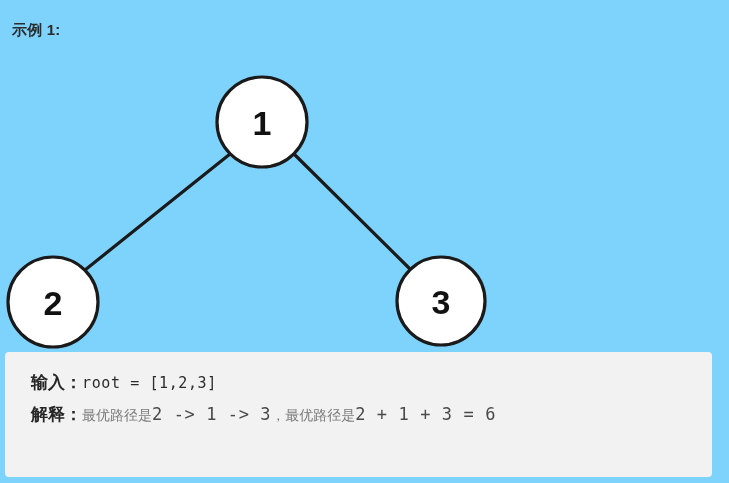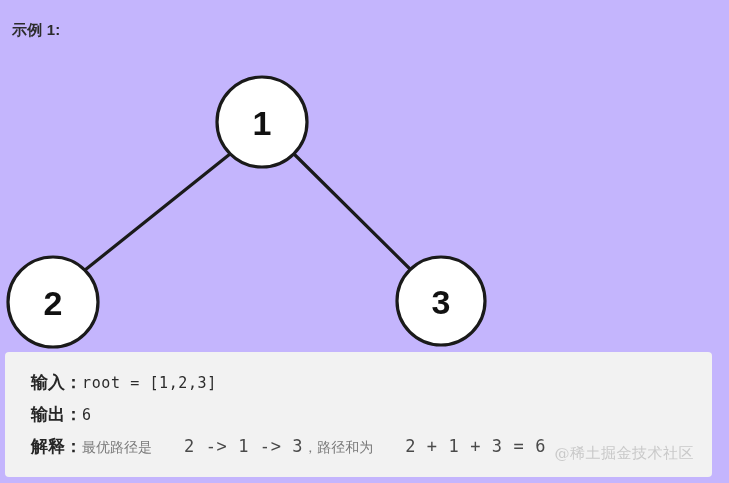--- a/index.html
+++ b/index.html
@@ -14,21 +14,21 @@
     overflow: hidden;
     font-family: "Liberation Sans", sans-serif;
     -webkit-font-smoothing: antialiased;
   }
 
   #page {
     position: absolute;
     left: 0; top: 0;
     width: 729px;
     height: 483px;
-    background: #c4b5fd;
+    background: #7dd3fc;
   }
 
   
   .section-heading {
     position: absolute;
     left: 12px;
     top: 21px;
     font-family: "Liberation Sans", sans-serif;
     font-size: 15px;
     font-weight: bold;
@@ -104,21 +104,20 @@
     font-family: "DejaVu Serif", "Liberation Serif", serif;
     color: #7a7a7a;
     font-size: 14px;
     font-weight: normal;
   }
   .mono-dim {
     font-family: "DejaVu Sans Mono", "Liberation Mono", monospace;
     color: #4a4a4a;
     font-size: 17px;
     letter-spacing: 0.6px;
-    margin-left: 32px;
   }
 
   
   .watermark {
     position: absolute;
     right: 18px;
     bottom: 14px;
     font-family: "DejaVu Serif", "Liberation Serif", serif;
     font-size: 15px;
     color: #c9c9c9;
@@ -150,25 +149,21 @@
 
     </svg>
   </div>
 
   <div class="code-block">
 
     <div class="code-line">
       <span class="cjk-label">输入：</span><span class="mono-val">root = [1,2,3]</span>
     </div>
 
+
     <div class="code-line">
-      <span class="cjk-label">输出：</span><span class="mono-val">6</span>
+      <span class="cjk-label">解释：</span><span class="cjk-dim">最优路径是</span><span class="mono-dim">2 -&gt; 1 -&gt; 3</span><span class="cjk-dim">，最优路径是</span><span class="mono-dim">2 + 1 + 3 = 6</span>
     </div>
 
-    <div class="code-line">
-      <span class="cjk-label">解释：</span><span class="cjk-dim">最优路径是</span><span class="mono-dim">2 -&gt; 1 -&gt; 3</span><span class="cjk-dim">，路径和为</span><span class="mono-dim">2 + 1 + 3 = 6</span>
-    </div>
-
-    <div class="watermark">@稀土掘金技术社区</div>
 
   </div>
 
 </div>
 
 </body></html>

